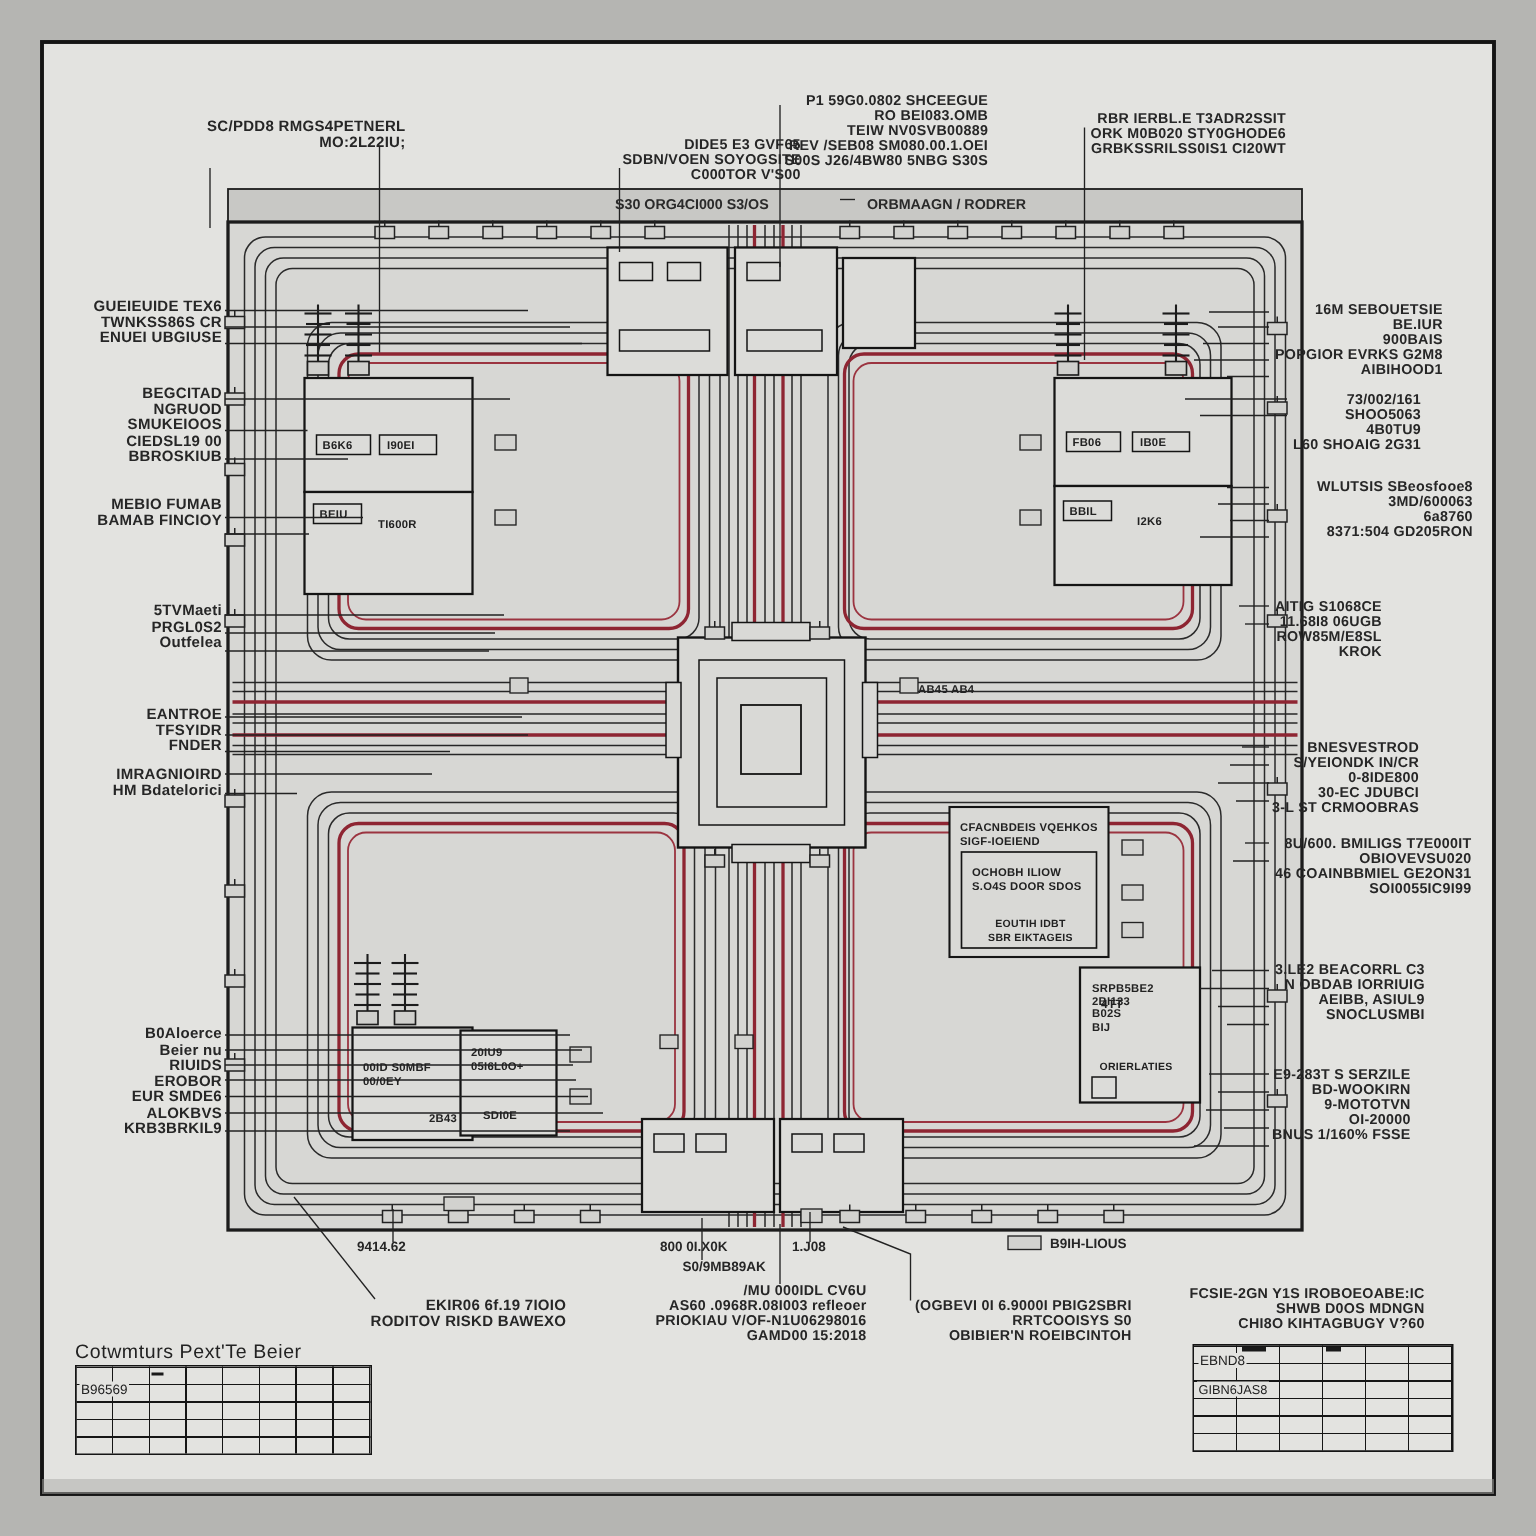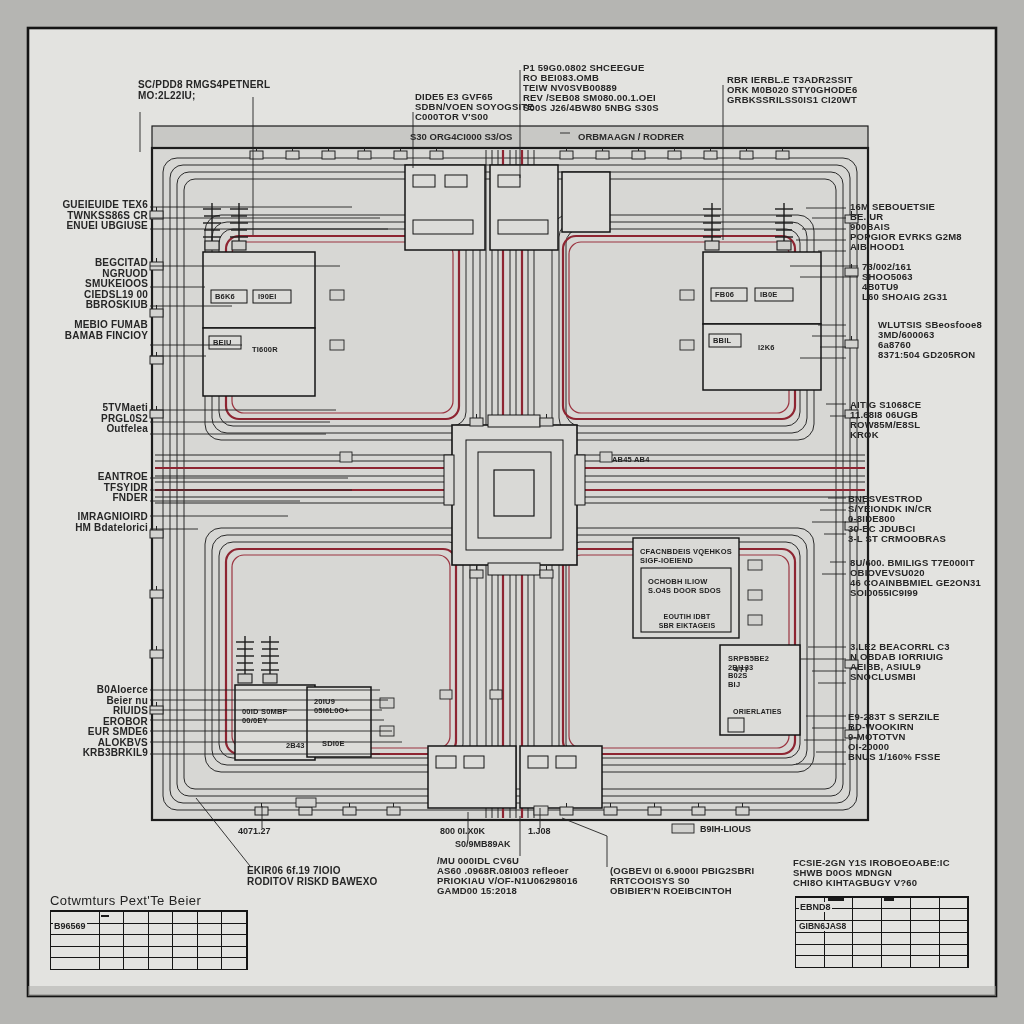--- a/index.html
+++ b/index.html
@@ -5,21 +5,21 @@
   html,body{margin:0;padding:0;}
   body{
     width:1024px;height:1024px;position:relative;overflow:hidden;
     background:#b5b5b2;
     font-family:"Liberation Sans", sans-serif;
     color:#1d1d1d;
   }
   .abs{position:absolute;}
   .callout{
     position:absolute;font-weight:700;font-size:10px;line-height:10.5px;
-    letter-spacing:.2px;color:#262626;white-space:nowrap;
+    letter-spacing:.2px;color:#262626;white-space:nowrap;text-align:right;
   }
   .callout.ra{text-align:right;}
   .callout.sm{font-size:9.5px;line-height:10px;}
   .bandlbl{position:absolute;font-weight:700;font-size:9.5px;color:#2a2a2a;white-space:nowrap;}
   .tiny{
     position:absolute;font-weight:700;font-size:7.5px;line-height:8.5px;
     color:#222;white-space:nowrap;letter-spacing:.2px;
   }
   .smalllbl{position:absolute;font-weight:700;font-size:9px;color:#262626;white-space:nowrap;}
   .tbl-title{position:absolute;font-size:13px;font-weight:400;letter-spacing:.4px;color:#222;}
@@ -30,21 +30,21 @@
       repeating-linear-gradient(90deg, transparent 0 23.5px, #151515 23.5px 24.5px),
       repeating-linear-gradient(0deg, transparent 0 10.6px, #151515 10.6px 11.6px);
   }
   .br-grid{
     left:795px;top:896px;width:172px;height:70px;
     background:
       repeating-linear-gradient(90deg, transparent 0 27.7px, #151515 27.7px 28.7px),
       repeating-linear-gradient(0deg, transparent 0 10.7px, #151515 10.7px 11.7px);
   }
   .cellmark{position:absolute;background:#1a1a1a;}
-  .celltxt{position:absolute;font-weight:700;font-size:9px;color:#222;background:#e3e3e0;padding:0 1px;white-space:nowrap;}
+  .celltxt{position:absolute;font-weight:400;font-size:9px;color:#222;background:#e3e3e0;padding:0 1px;white-space:nowrap;}
 </style>
 </head>
 <body>
 
 <svg class="abs" width="1024" height="1024" viewBox="0 0 1024 1024" style="left:0;top:0" xmlns="http://www.w3.org/2000/svg">
   <defs>
     <g id="bushing" stroke="#1c1c1c" stroke-width="1.4" fill="none">
       <line x1="0" y1="0" x2="0" y2="46"></line>
       <line x1="-9" y1="6" x2="9" y2="6"></line>
       <line x1="-8" y1="13" x2="8" y2="13"></line>
@@ -362,21 +362,21 @@
     <div>TWNKSS86S CR</div>
     <div>ENUEI UBGIUSE</div>
   </div>
 <div class="callout ra" style="left:40px;top:258px;width:108px">
     <div>BEGCITAD</div>
     <div>NGRUOD</div>
     <div>SMUKEIOOS</div>
     <div>CIEDSL19 00</div>
     <div>BBROSKIUB</div>
   </div>
-<div class="callout ra" style="left:40px;top:320px;width:108px">
+<div class="callout ra" style="left:40px;top:332px;width:108px">
     <div>MEBIO FUMAB</div>
     <div>BAMAB FINCIOY</div>
   </div>
 <div class="callout ra" style="left:40px;top:403px;width:108px">
     <div>5TVMaeti</div>
     <div>PRGL0S2</div>
     <div>Outfelea</div>
   </div>
 <div class="callout ra" style="left:40px;top:472px;width:108px">
     <div>EANTROE</div>
@@ -442,21 +442,21 @@
     <div>SNOCLUSMBI</div>
   </div>
 <div class="callout sm" style="left:848px;top:712px">
     <div>E9-283T S SERZILE</div>
     <div>BD-WOOKIRN</div>
     <div>9-MOTOTVN</div>
     <div>OI-20000</div>
     <div>BNUS 1/160% FSSE</div>
   </div>
 
-<div class="smalllbl" style="left:238px;top:826px">4071.27</div>
+<div class="smalllbl" style="left:238px;top:826px">9414.62</div>
 <div class="smalllbl" style="left:440px;top:826px">800 0I.X0K</div>
 <div class="smalllbl" style="left:455px;top:839px">S0/9MB89AK</div>
 <div class="smalllbl" style="left:528px;top:826px">1.J08</div>
 <div class="smalllbl" style="left:700px;top:824px">B9IH-LIOUS</div>
 
 <div class="callout" style="left:247px;top:866px">
     <div>EKIR06 6f.19 7IOIO</div>
     <div>RODITOV RISKD BAWEXO</div>
   </div>
 <div class="callout sm" style="left:437px;top:856px">

